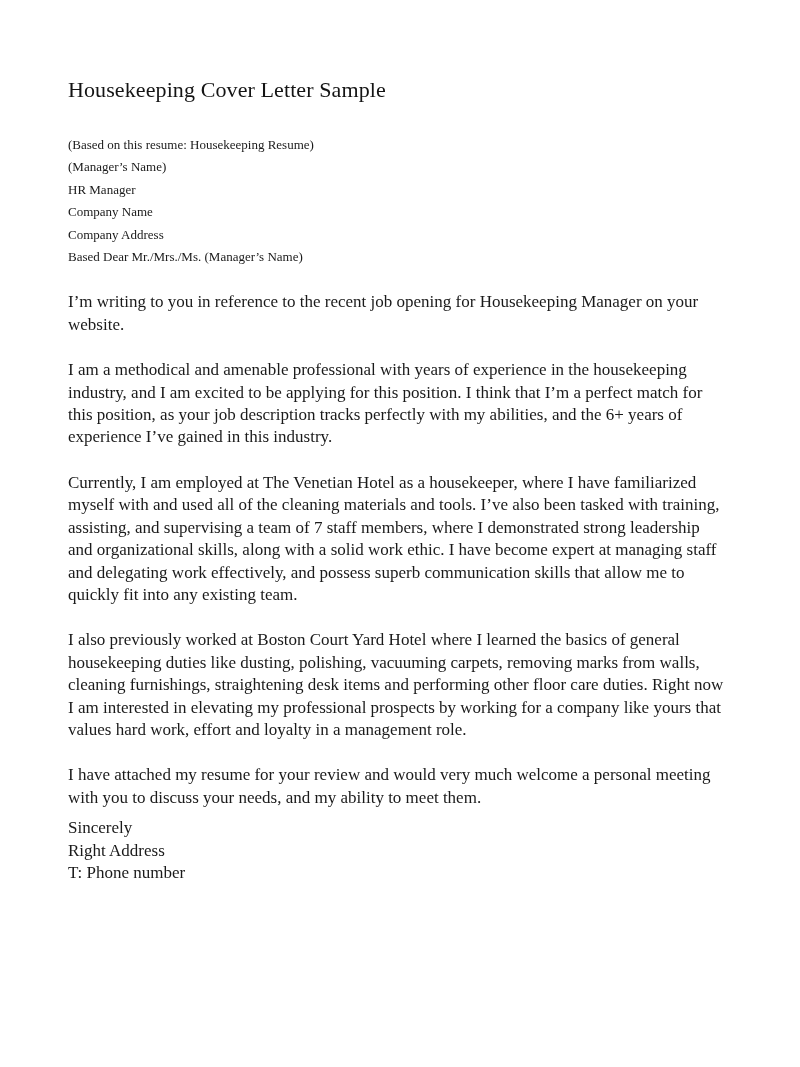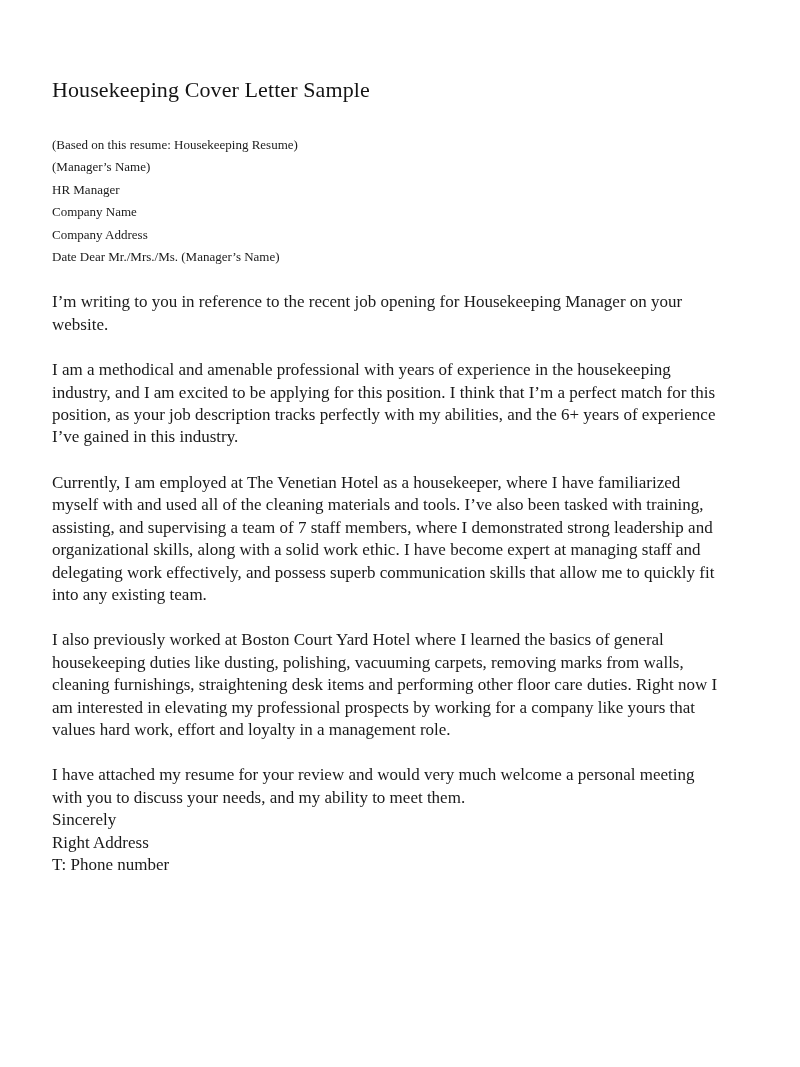--- a/index.html
+++ b/index.html
@@ -11,21 +11,21 @@
     width: 800px;
     height: 1067px;
     font-family: "Liberation Serif", "DejaVu Serif", serif;
     color: #1a1a1a;
     -webkit-font-smoothing: antialiased;
   }
   .page {
     width: 776px;
     height: 1067px;
     box-sizing: border-box;
-    padding: 76px 52px 0 52px;
+    padding: 76px 52px 0 68px;
     background: #ffffff;
     position: relative;
   }
   .doc-title {
     font-size: 22px;
     line-height: 28px;
     font-weight: 400;
     letter-spacing: 0.1px;
     margin: 0 0 30px 0;
     color: #141414;
@@ -42,42 +42,42 @@
     font-size: 17px;
     line-height: 22.4px;
     margin: 0 0 23px 0;
     max-width: 690px;
     text-align: left;
   }
   .para:last-of-type {
     margin-bottom: 0;
   }
   .closing-block {
-    margin-top: 0;
+    margin-top: 8px;
   }
   .closing-line {
     font-size: 17px;
     line-height: 22.4px;
     white-space: pre-wrap;
   }
 </style>
 </head>
 <body>
 
 <div class="page">
 
   <h1 class="doc-title">Housekeeping Cover Letter Sample</h1>
 
   <div class="address-block">
     <div class="address-line">(Based on this resume: Housekeeping Resume)</div>
     <div class="address-line">(Manager’s Name)</div>
     <div class="address-line">HR Manager</div>
     <div class="address-line">Company Name</div>
     <div class="address-line">Company Address</div>
-    <div class="address-line">Date Dear Mr./Mrs./Ms. (Manager’s Name)</div>
+    <div class="address-line">Based Dear Mr./Mrs./Ms. (Manager’s Name)</div>
   </div>
 
   <p class="para">I’m writing to you in reference to the recent job opening for Housekeeping Manager on your website.</p>
   <p class="para">I am a methodical and amenable professional with years of experience in the housekeeping industry, and I am excited to be applying for this position. I think that I’m a perfect match for this position, as your job description tracks perfectly with my abilities, and the 6+ years of experience I’ve gained in this industry.</p>
   <p class="para">Currently, I am employed at The Venetian Hotel as a housekeeper, where I have familiarized myself with and used all of the cleaning materials and tools. I’ve also been tasked with training, assisting, and supervising a team of 7 staff members, where I demonstrated strong leadership and organizational skills, along with a solid work ethic. I have become expert at managing staff and delegating work effectively, and possess superb communication skills that allow me to quickly fit into any existing team.</p>
   <p class="para">I also previously worked at Boston Court Yard Hotel where I learned the basics of general housekeeping duties like dusting, polishing, vacuuming carpets, removing marks from walls, cleaning furnishings, straightening desk items and performing other floor care duties. Right now I am interested in elevating my professional prospects by working for a company like yours that values hard work, effort and loyalty in a management role.</p>
   <p class="para">I have attached my resume for your review and would very much welcome a personal meeting with you to discuss your needs, and my ability to meet them.</p>
 
   <div class="closing-block">
     <div class="closing-line">Sincerely</div>

